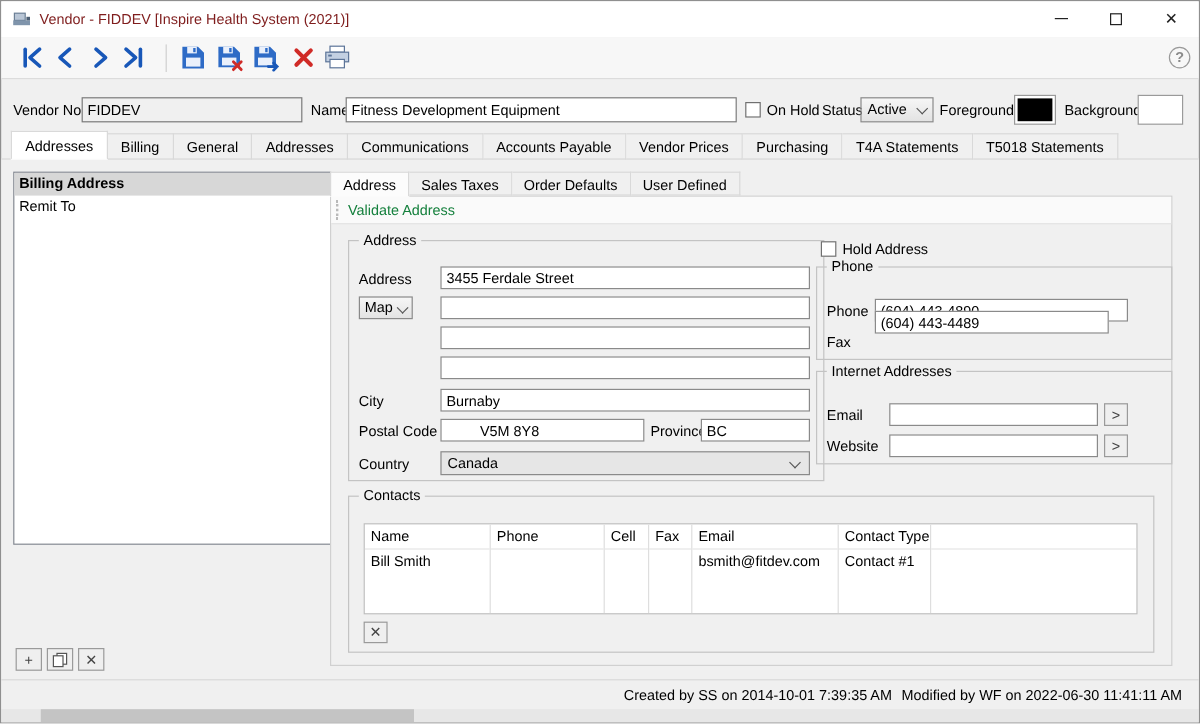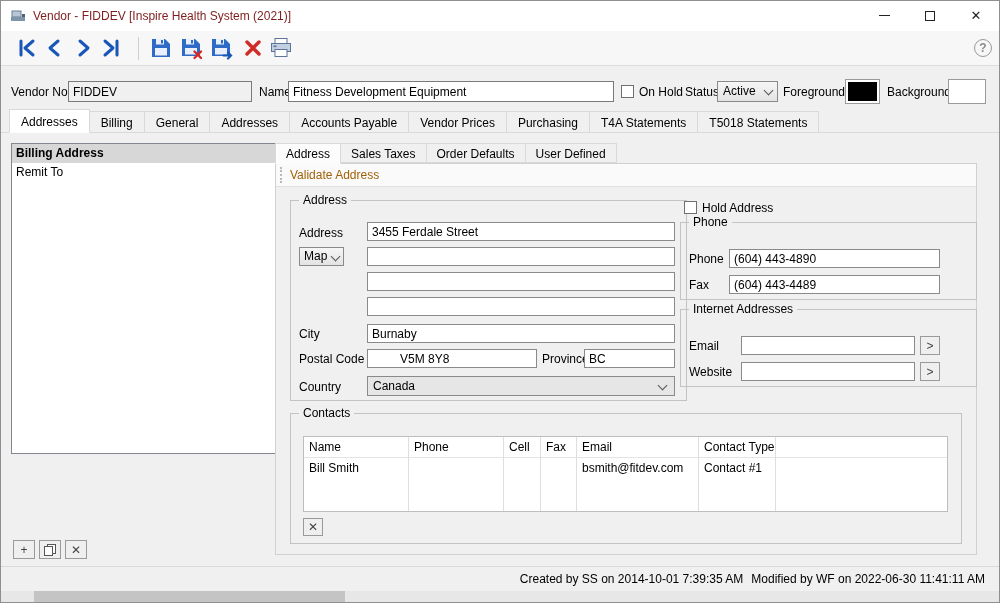--- a/index.html
+++ b/index.html
@@ -45,21 +45,21 @@
   .sbtn{position:absolute;border:1px solid #9a9a9a;background:#efefef;display:flex;align-items:center;justify-content:center;font-size:12px;color:#444;}
 
   
   .subtabs{position:absolute;left:274px;top:10px;height:20px;display:flex;z-index:2;}
   .stab{height:20px;line-height:20px;padding:0 10px;font-size:12px;background:#f0f0f0;border:1px solid #d9d9d9;border-left:none;color:#000;}
   .stab:first-child{border-left:1px solid #d9d9d9;}
   .stab.active{background:#fcfcfc;height:21px;border-bottom:1px solid #fcfcfc;position:relative;z-index:3;}
   .subpanel{position:absolute;left:274px;top:30px;width:702px;height:392px;background:#f0f0f0;border:1px solid #d0d0d0;}
   .vbar{position:absolute;left:0;top:0;width:100%;height:23px;background:#fafafa;border-bottom:1px solid #e0e0e0;}
   .grip{position:absolute;left:4px;top:3px;width:0;height:16px;border-left:2px dotted #b9b9b9;}
-  .vlabel{position:absolute;left:14px;top:0;line-height:22px;font-size:12px;color:#a16207;}
+  .vlabel{position:absolute;left:14px;top:0;line-height:22px;font-size:12px;color:#15803d;}
 
   .grp{position:absolute;border:1px solid #c3c3c3;}
   .leg{position:absolute;top:-8px;left:8px;background:#f0f0f0;padding:0 4px;font-size:12px;color:#000;white-space:nowrap;}
 
   
   .ctable{position:absolute;display:flex;background:#fff;border:1px solid #bdbdbd;overflow:hidden;}
   .ccol{height:100%;border-right:1px solid #dedede;}
   .ccol.fill{flex:1;border-right:none;}
   .chead{height:21px;line-height:21px;padding-left:5px;font-size:12px;color:#000;border-bottom:1px solid #e4e4e4;white-space:nowrap;overflow:hidden;}
   .ccell{height:20px;line-height:20px;padding-left:5px;font-size:12px;color:#000;white-space:nowrap;overflow:hidden;}
@@ -176,20 +176,21 @@
   <span class="lbl" style="left:886px;top:84px">Background</span>
   <div class="swatch" style="left:947px;top:78px;width:38px;height:25px">
       <span style="background: rgb(255, 255, 255);"></span>
     </div>
 
   <div class="tabstrip">
     <div class="tab active">Addresses</div>
     <div class="tab">Billing</div>
     <div class="tab">General</div>
     <div class="tab">Addresses</div>
+    <div class="tab">Communications</div>
     <div class="tab">Accounts Payable</div>
     <div class="tab">Vendor Prices</div>
     <div class="tab">Purchasing</div>
     <div class="tab">T4A Statements</div>
     <div class="tab">T5018 Statements</div>
   </div>
 
   <div class="mainpanel">
 
     <div class="alist">
@@ -243,21 +244,21 @@
       </div>
 
       <span class="cb" style="left:408px;top:37px"></span>
       <span class="lbl" style="left:426px;top:37px">Hold Address</span>
 
       <div class="grp" style="left:404px;top:58px;width:297px;height:78px">
         <span class="leg">Phone</span>
         <span class="lbl" style="left:8px;top:29px">Phone</span>
         <input class="tin2" style="left: 48px; top: 26px; width: 211px;" value="(604) 443-4890">
         <span class="lbl" style="left:8px;top:55px">Fax</span>
-        <input class="tin2" style="left: 48px; top: 52px; width: 211px;" value="(604) 443-4489">
+        <input class="tin2" style="left: 48px; top: 36px; width: 195px;" value="(604) 443-4489">
       </div>
 
       <div class="grp" style="left:404px;top:145px;width:297px;height:78px">
         <span class="leg">Internet Addresses</span>
         <span class="lbl" style="left:8px;top:29px">Email</span>
         <input class="tin2" style="left: 60px; top: 26px; width: 174px;" value="">
         <div class="sbtn" style="left:239px;top:26px;width:20px;height:19px">&gt;</div>
         <span class="lbl" style="left:8px;top:55px">Website</span>
         <input class="tin2" style="left: 60px; top: 52px; width: 174px;" value="">
         <div class="sbtn" style="left:239px;top:52px;width:20px;height:19px">&gt;</div>

